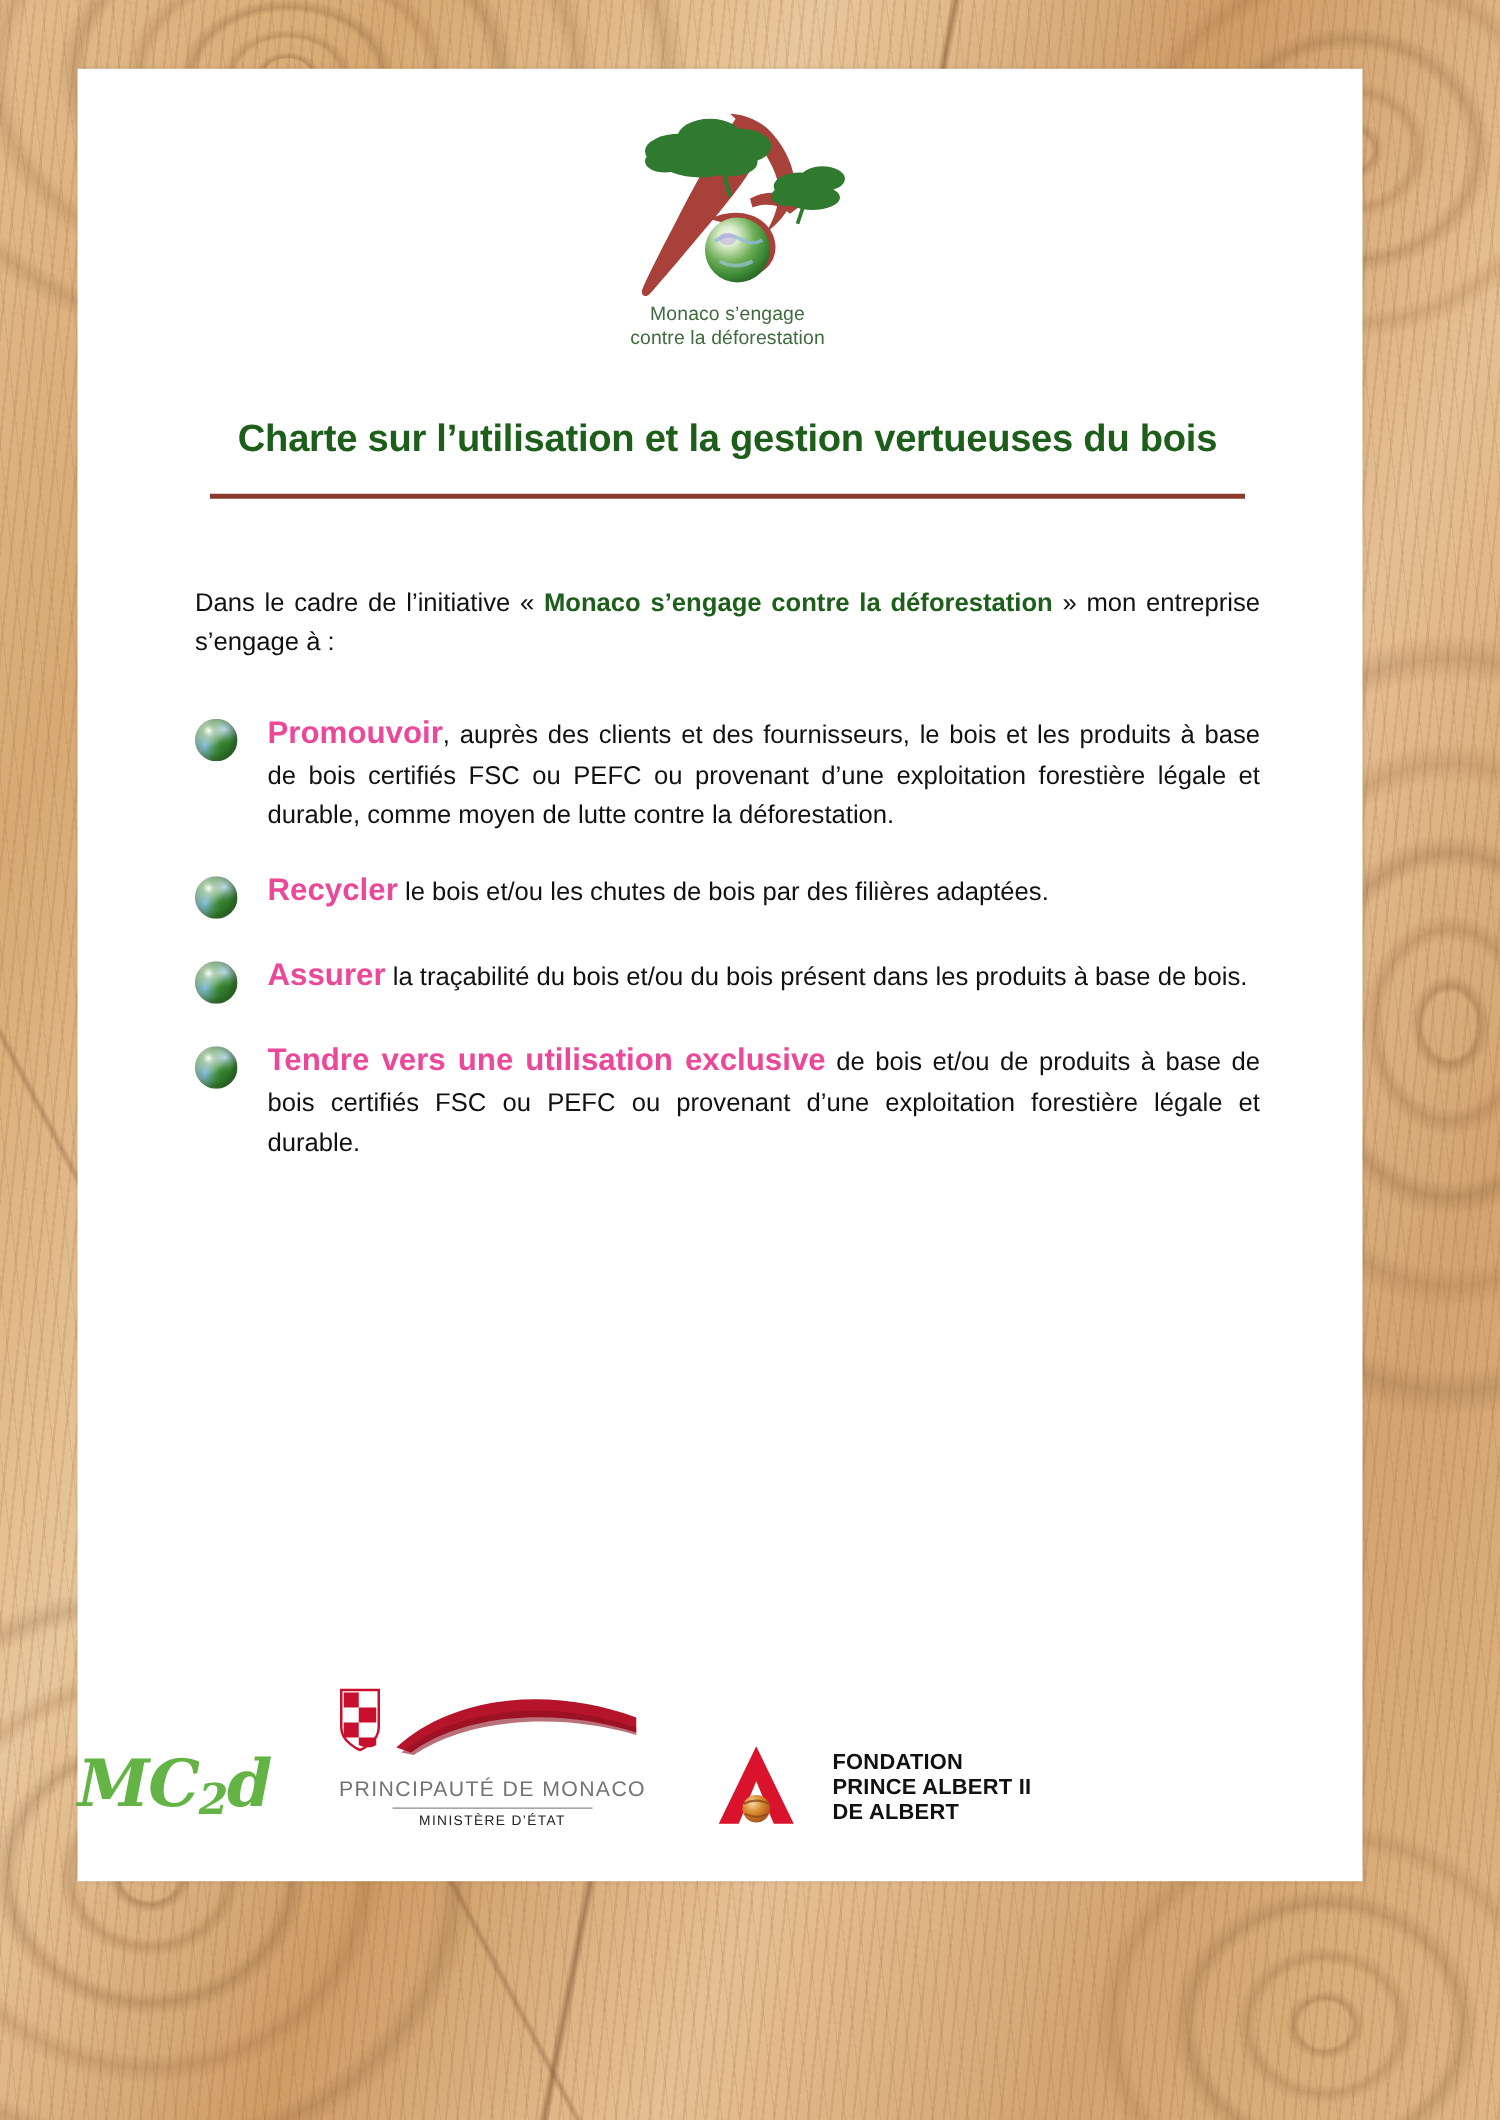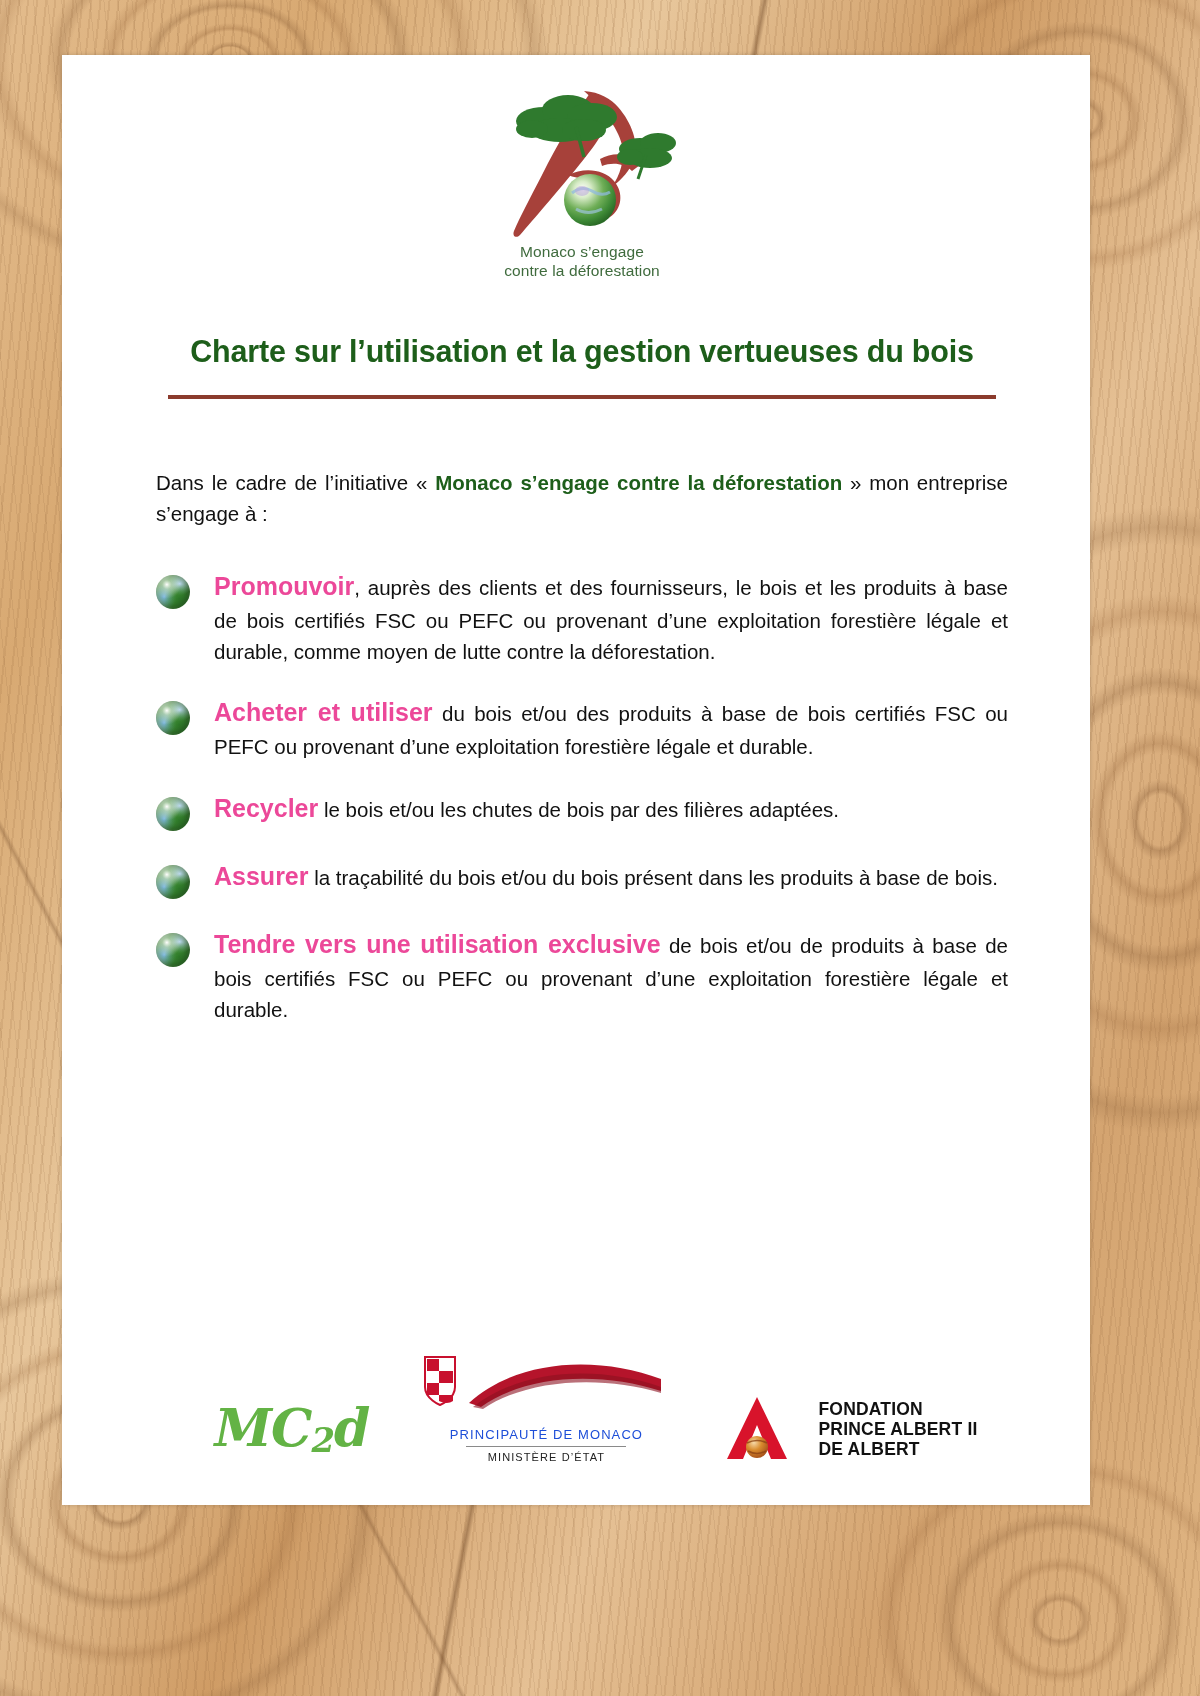--- a/index.html
+++ b/index.html
@@ -192,21 +192,20 @@
   }
 
   
   #footer-logos {
     position: absolute;
     left: 0;
     bottom: 42px;
     width: 1068px;
     display: flex;
     align-items: flex-end;
-    justify-content: center;
     gap: 52px;
   }
   .footer-logo { position: relative; }
 
   
   #logo-mc2d {
     color: #63b345;
     font-family: "DejaVu Serif", serif;
     font-style: italic;
     font-size: 52px;
@@ -214,23 +213,23 @@
     letter-spacing: -1px;
     line-height: 1;
     padding-bottom: 6px;
   }
   #logo-mc2d .sub { font-size: 34px; vertical-align: -6px; }
 
   
   #logo-principaute { width: 250px; text-align: center; }
   #principaute-art { display: block; }
   #principaute-line1 {
-    font-size: 13px;
+    font-size: 17px;
     letter-spacing: 1.1px;
-    color: #1d4ed8;
+    color: #737373;
     margin-top: 16px;
   }
   #principaute-rule {
     width: 160px; height: 1px; background: #8a8a8a;
     margin: 4px auto 4px;
   }
   #principaute-line2 {
     font-size: 11px;
     letter-spacing: 1.1px;
     color: #222;
@@ -312,24 +311,20 @@
   <div id="title-rule"></div>
 
   <p id="intro-paragraph">
     <span>Dans le cadre de l’initiative « </span><span class="accent-green">Monaco s’engage contre la déforestation</span><span> » mon entreprise s’engage à :</span>
   </p>
 
   <ul id="commitments">
     <li class="commitment-item">
       <span class="globe-bullet"></span>
       <span class="commitment-text"><span class="lead-word">Promouvoir</span><span>, auprès des clients et des fournisseurs, le bois et les produits à base de bois certifiés FSC ou PEFC ou provenant d’une exploitation forestière légale et durable, comme moyen de lutte contre la déforestation.</span></span>
-    </li>
-    <li class="commitment-item">
-      <span class="globe-bullet"></span>
-      <span class="commitment-text"><span class="lead-word">Acheter et utiliser</span><span> du bois et/ou des produits à base de bois certifiés FSC ou PEFC ou provenant d’une exploitation forestière légale et durable.</span></span>
     </li>
     <li class="commitment-item">
       <span class="globe-bullet"></span>
       <span class="commitment-text"><span class="lead-word">Recycler</span><span> le bois et/ou les chutes de bois par des filières adaptées.</span></span>
     </li>
     <li class="commitment-item">
       <span class="globe-bullet"></span>
       <span class="commitment-text"><span class="lead-word">Assurer</span><span> la traçabilité du bois et/ou du bois présent dans les produits à base de bois.</span></span>
     </li>
     <li class="commitment-item">

